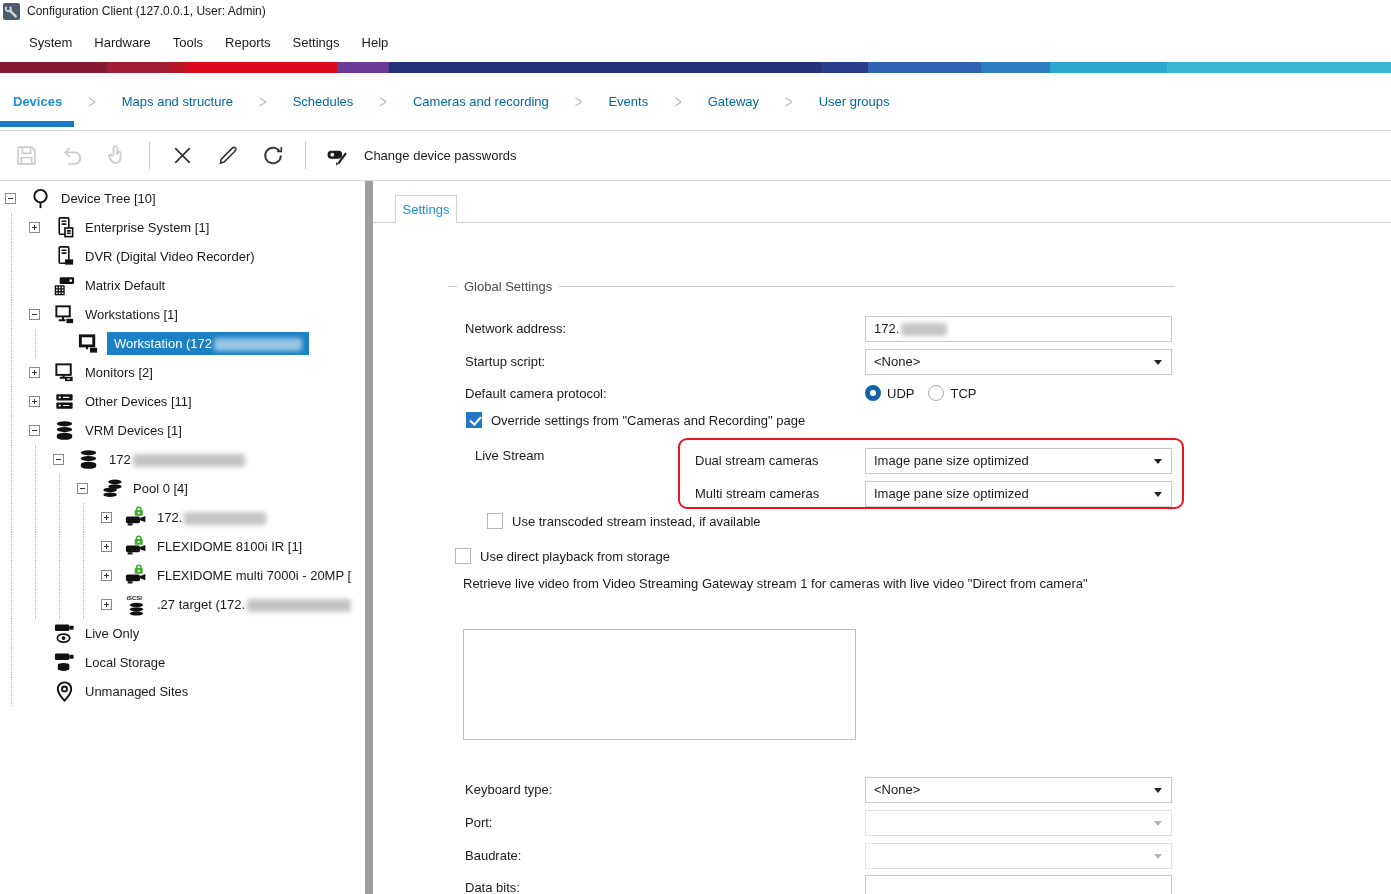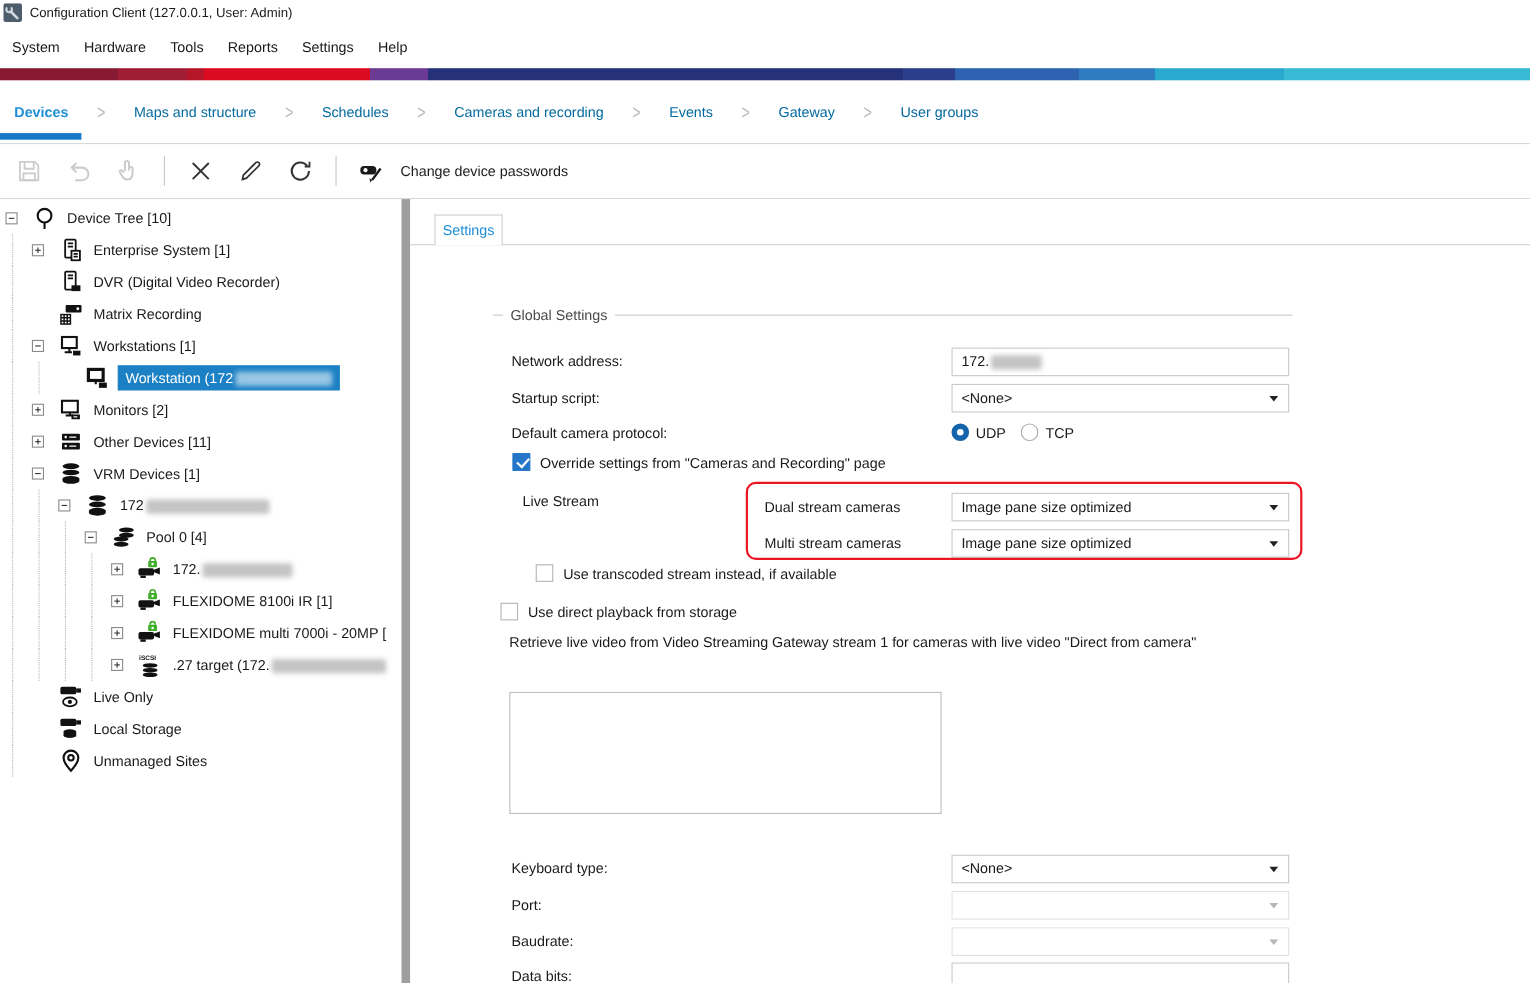--- a/index.html
+++ b/index.html
@@ -5,21 +5,21 @@
   * { box-sizing: border-box; }
   html,body { margin:0; padding:0; width:1391px; height:894px; overflow:hidden;
     background:#fff; font-family:"Liberation Sans", sans-serif; color:#1a1a1a; }
 
   
   .titlebar { height:22px; display:flex; align-items:center; padding-left:3px; font-size:12px;text-align:right; }
   .win-icon { width:17px; height:17px; margin-right:7px; display:inline-block; }
   .win-icon svg { width:100%; height:100%; display:block; }
 
   
-  .menubar { height:40px; display:flex; align-items:center; gap:16px; padding-left:8px; font-size:13px; }
+  .menubar { height:40px; display:flex; align-items:center; gap:16px; padding-left:26px; font-size:13px; }
   .menu-item { cursor:default; padding:2px 3px; }
 
   
   .stripe { height:11px; width:100%; }
 
   
   .nav { height:58px; position:relative; display:flex; align-items:center; gap:26px;
     padding-left:13px; font-size:13px; border-bottom:1px solid #d9d9d9; }
   .nav-tab { color:#0369a1; }
   .nav-tab.active { color:var(--accent); font-weight:bold; }
@@ -238,21 +238,21 @@
         <span class="ticon">
           <svg viewBox="0 0 24 24">
             <rect x="7" y="3.5" width="15" height="7" rx="1.2" fill="#111111"></rect>
             <circle cx="18.5" cy="7" r="1.4" fill="#ffffff"></circle>
             <g stroke="#111111" stroke-width="1.4" fill="none">
               <rect x="2.5" y="12.5" width="9" height="9"></rect>
               <path d="M5.5 12.5v9M8.5 12.5v9M2.5 15.5h9M2.5 18.5h9"></path>
             </g>
           </svg>
         </span>
-        <span class="tlabel">Matrix Recording</span>
+        <span class="tlabel">Matrix Default</span>
       </div>
       <div class="trow">
         <span class="guide"></span>
         <span class="expcell">
           <span class="exp minus"></span>
         </span>
         <span class="ticon">
           <svg viewBox="0 0 24 24" fill="none" stroke="#111111" stroke-width="2">
             <rect x="3.5" y="3.5" width="14" height="10.5"></rect>
             <path d="M10.5 14v4M6 18h7"></path>

